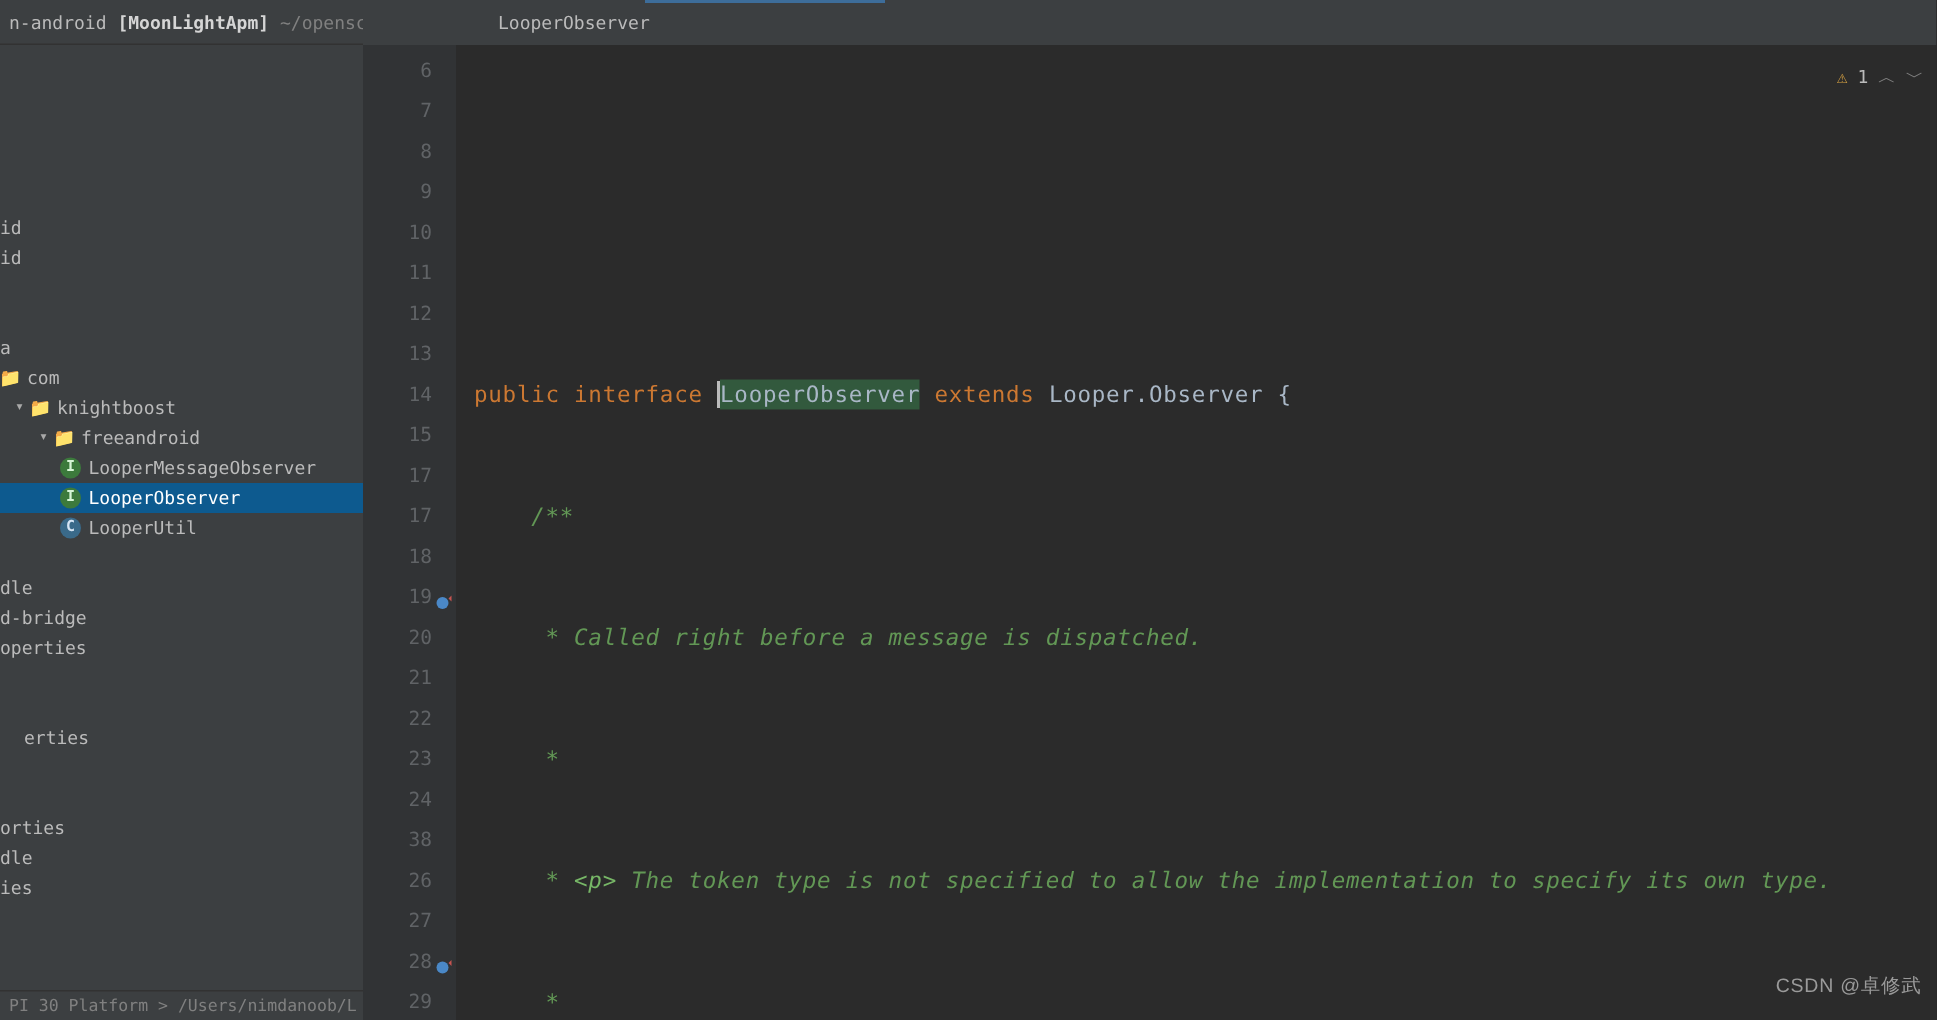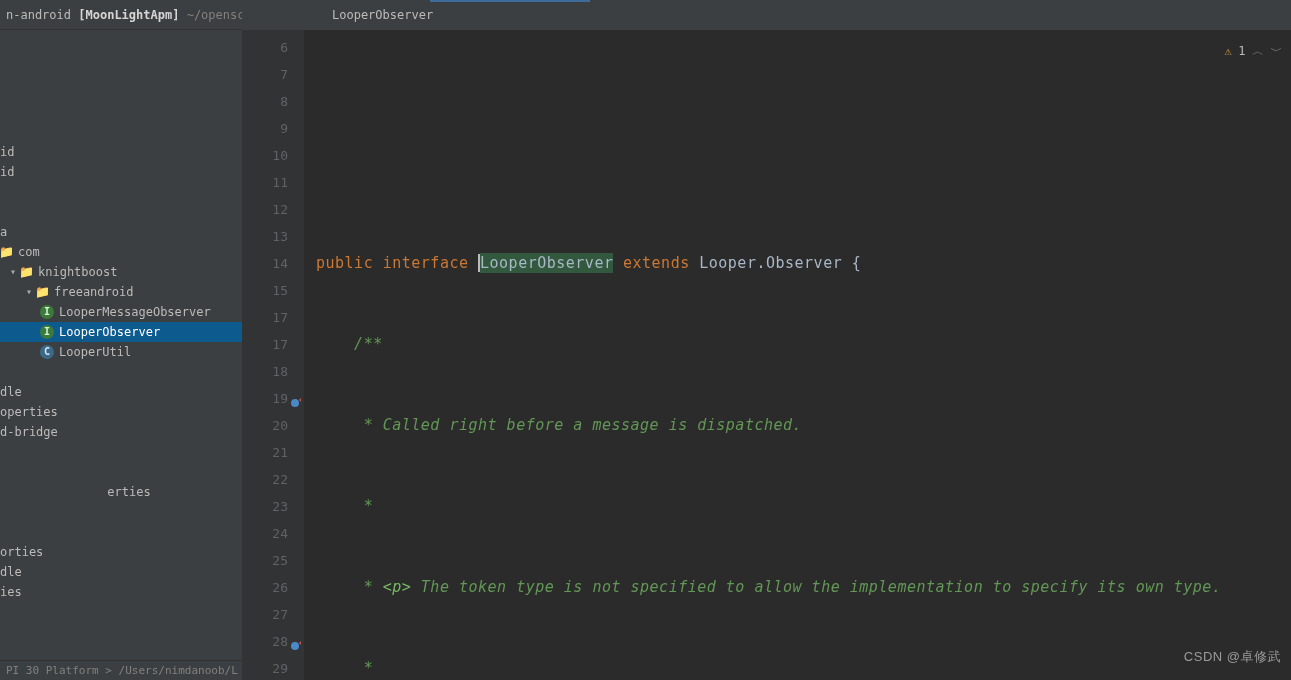--- a/index.html
+++ b/index.html
@@ -157,32 +157,32 @@
           <span class="class-icon icon-class">C</span>
           <span>LooperUtil</span>
         </div>
         <div class="tree-item" style="padding-left: 0px;">
           <span></span>
         </div>
         <div class="tree-item" style="padding-left: 0px;">
           <span>dle</span>
         </div>
         <div class="tree-item" style="padding-left: 0px;">
+          <span>d-bridge</span>
+        </div>
+        <div class="tree-item" style="padding-left: 0px;">
           <span>operties</span>
         </div>
         <div class="tree-item" style="padding-left: 0px;">
-          <span>d-bridge</span>
-        </div>
-        <div class="tree-item" style="padding-left: 0px;">
-          <span></span>
-        </div>
-        <div class="tree-item" style="padding-left: 0px;">
-          <span></span>
-        </div>
-        <div class="tree-item" style="padding-left: 16px; justify-content: center;">
+          <span></span>
+        </div>
+        <div class="tree-item" style="padding-left: 0px;">
+          <span></span>
+        </div>
+        <div class="tree-item" style="padding-left: 16px;">
           <span>erties</span>
         </div>
         <div class="tree-item" style="padding-left: 0px;">
           <span></span>
         </div>
         <div class="tree-item" style="padding-left: 0px;">
           <span></span>
         </div>
         <div class="tree-item" style="padding-left: 0px;">
           <span>orties</span>
@@ -222,21 +222,21 @@
           <div class="ln">18</div>
           <div class="ln">19<span class="override-icon"><svg width="12" height="12">
                 <circle cx="5" cy="6" r="4" fill="#4a88c7"></circle>
                 <path d="M9 3 L11 1 L11 5 Z" fill="#c75450"></path>
               </svg></span></div>
           <div class="ln">20</div>
           <div class="ln">21</div>
           <div class="ln">22</div>
           <div class="ln">23</div>
           <div class="ln">24</div>
-          <div class="ln">25</div>
+          <div class="ln">38</div>
           <div class="ln">26</div>
           <div class="ln">27</div>
           <div class="ln">28<span class="override-icon"><svg width="12" height="12">
                 <circle cx="5" cy="6" r="4" fill="#4a88c7"></circle>
                 <path d="M9 3 L11 1 L11 5 Z" fill="#c75450"></path>
               </svg></span></div>
           <div class="ln">29</div>
         </div>
       <div class="code">
         

